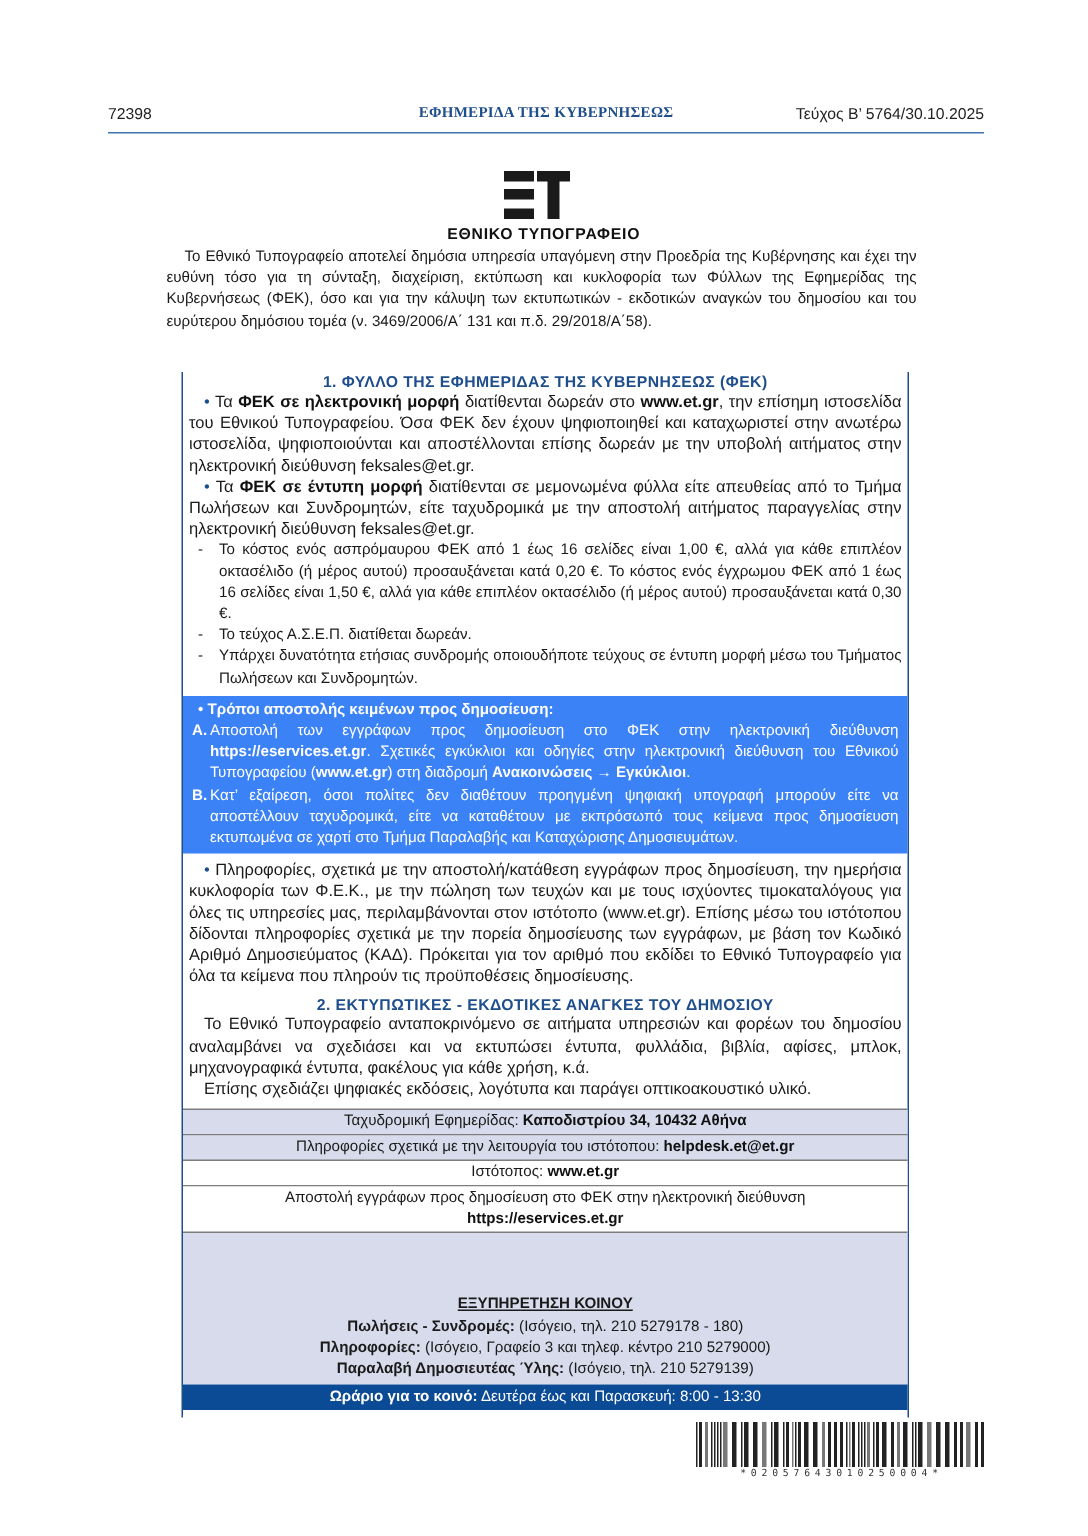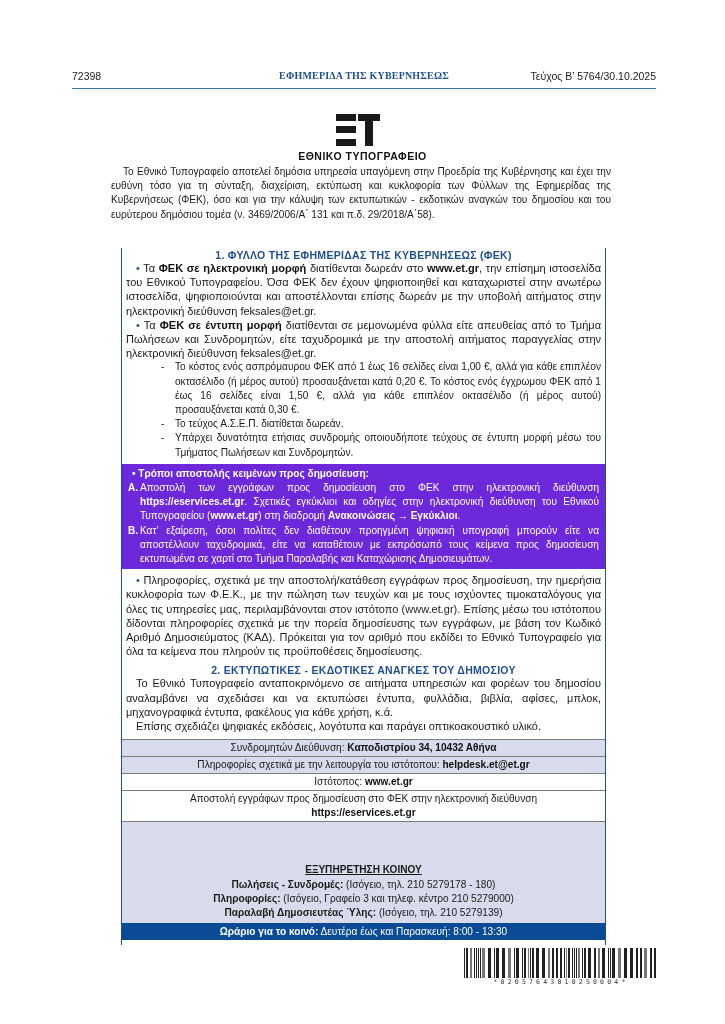--- a/index.html
+++ b/index.html
@@ -23,24 +23,24 @@
   .box { position: absolute; left: 121px; top: 248px; width: 483px; height: 697px;
          border-left: 1.5px solid #1f4e8c; border-right: 1.5px solid #1f4e8c; }
 
   .sec-title { text-align: center; font-weight: bold; color: #1f4e8c; font-size: 10.5px;
                letter-spacing: 0.3px; margin-top: 1px; }
   .para { font-size: 11px; line-height: 14.2px; text-align: justify; padding: 0 4px;
           text-indent: 10px; }
   .para b { color: #111; }
   .dash-list { margin: 0; padding: 0 4px 0 16px; list-style: none; font-size: 10.1px;
                line-height: 14.2px; }
-  .dash-list li { position: relative; text-align: justify; padding-left: 8px; margin-left: 29px; }
+  .dash-list li { position: relative; text-align: justify; padding-left: 8px; }
   .dash-list li::before { content: "-"; position: absolute; left: -6px; }
 
-  .blue-box { background: #6d28d9; color: #ffffff; margin: 4px 0 0 0; padding: 3px 6px 3px 6px;
+  .blue-box { background: #3b82f6; color: #ffffff; margin: 4px 0 0 0; padding: 3px 6px 3px 6px;
               font-size: 10.1px; line-height: 14.2px; }
   .blue-box .bt { font-weight: bold; padding-left: 4px; }
   .blue-box .item { position: relative; padding-left: 12px; text-align: justify; }
   .blue-box .item .lt { position: absolute; left: 0; top: 0; font-weight: bold; }
 
   .info-table { margin-top: 6px; border-top: 1px solid #7d7d7d; }
   .row { text-align: center; font-size: 10.1px; line-height: 16px; border-bottom: 1px solid #7d7d7d; }
   .row.alt { background: #d7dbeb; }
   .row.white { background: #ffffff; }
   .row b { color: #111; }
@@ -94,21 +94,21 @@
     <div class="item"><span class="lt">Β.</span><span> Κατ’ εξαίρεση, όσοι πολίτες δεν διαθέτουν προηγμένη ψηφιακή υπογραφή μπορούν είτε να αποστέλλουν ταχυδρομικά, είτε να καταθέτουν με εκπρόσωπό τους κείμενα προς δημοσίευση εκτυπωμένα σε χαρτί στο Τμήμα Παραλαβής και Καταχώρισης Δημοσιευμάτων.</span></div>
   </div>
 
   <div class="para" style="margin-top:4px"><span class="bullet">•</span> <span>Πληροφορίες, σχετικά με την αποστολή/κατάθεση εγγράφων προς δημοσίευση, την ημερήσια κυκλοφορία των Φ.Ε.Κ., με την πώληση των τευχών και με τους ισχύοντες τιμοκαταλόγους για όλες τις υπηρεσίες μας, περιλαμβάνονται στον ιστότοπο (www.et.gr). Επίσης μέσω του ιστότοπου δίδονται πληροφορίες σχετικά με την πορεία δημοσίευσης των εγγράφων, με βάση τον Κωδικό Αριθμό Δημοσιεύματος (ΚΑΔ). Πρόκειται για τον αριθμό που εκδίδει το Εθνικό Τυπογραφείο για όλα τα κείμενα που πληρούν τις προϋποθέσεις δημοσίευσης.</span></div>
 
   <div class="sec-title" style="margin-top:6px">2. ΕΚΤΥΠΩΤΙΚΕΣ - ΕΚΔΟΤΙΚΕΣ ΑΝΑΓΚΕΣ ΤΟΥ ΔΗΜΟΣΙΟΥ</div>
   <div class="para">Το Εθνικό Τυπογραφείο ανταποκρινόμενο σε αιτήματα υπηρεσιών και φορέων του δημοσίου αναλαμβάνει να σχεδιάσει και να εκτυπώσει έντυπα, φυλλάδια, βιβλία, αφίσες, μπλοκ, μηχανογραφικά έντυπα, φακέλους για κάθε χρήση, κ.ά.</div>
   <div class="para">Επίσης σχεδιάζει ψηφιακές εκδόσεις, λογότυπα και παράγει οπτικοακουστικό υλικό.</div>
 
   <div class="info-table">
-    <div class="row alt"><span>Συνδρομητών Διεύθυνση: </span><b>Καποδιστρίου 34, 10432 Αθήνα</b></div>
+    <div class="row alt"><span>Ταχυδρομική Εφημερίδας: </span><b>Καποδιστρίου 34, 10432 Αθήνα</b></div>
     <div class="row alt"><span>Πληροφορίες σχετικά με την λειτουργία του ιστότοπου: </span><b>helpdesk.et@et.gr</b></div>
     <div class="row white"><span>Ιστότοπος: </span><b>www.et.gr</b></div>
     <div class="row white" style="line-height:14px;padding:1px 0"><span>Αποστολή εγγράφων προς δημοσίευση στο ΦΕΚ στην ηλεκτρονική διεύθυνση</span><br><b>https://eservices.et.gr</b></div>
     <div class="service">
       <div class="st">ΕΞΥΠΗΡΕΤΗΣΗ ΚΟΙΝΟΥ</div>
       <div><b>Πωλήσεις - Συνδρομές:</b><span> (Ισόγειο, τηλ. 210 5279178 - 180)</span></div>
       <div><b>Πληροφορίες:</b><span> (Ισόγειο, Γραφείο 3 και τηλεφ. κέντρο 210 5279000)</span></div>
       <div><b>Παραλαβή Δημοσιευτέας Ύλης:</b><span> (Ισόγειο, τηλ.  210 5279139)</span></div>
     </div>
     <div class="hours"><b>Ωράριο για το κοινό:</b><span> Δευτέρα έως και Παρασκευή: 8:00 - 13:30</span></div>

